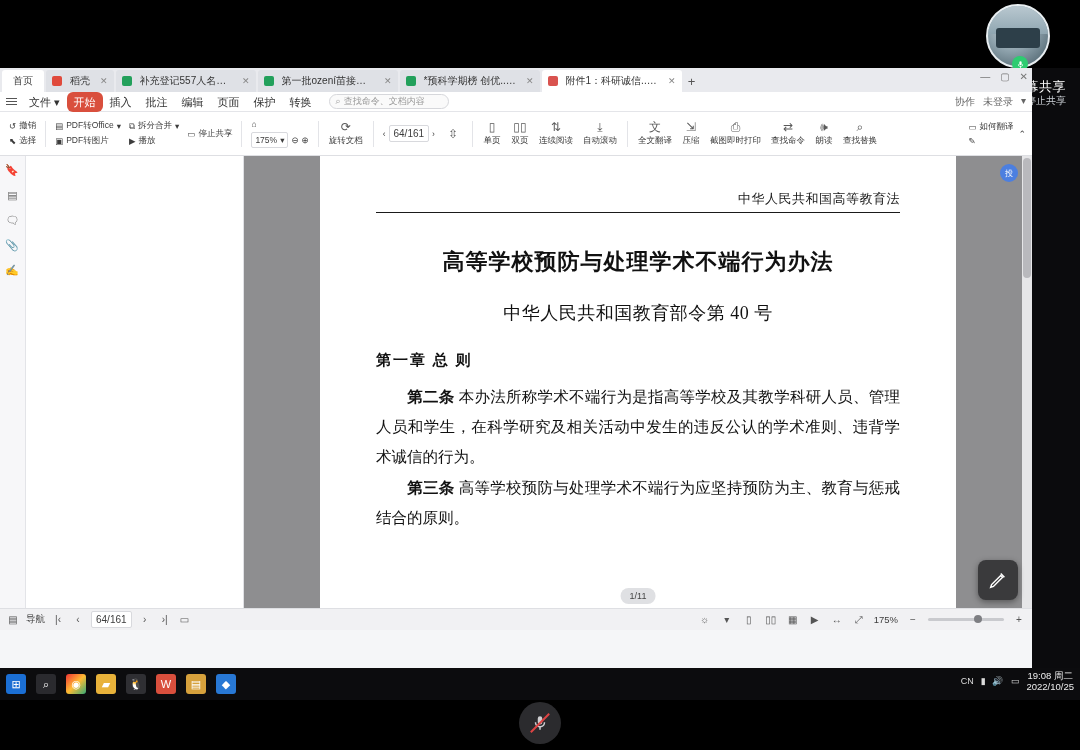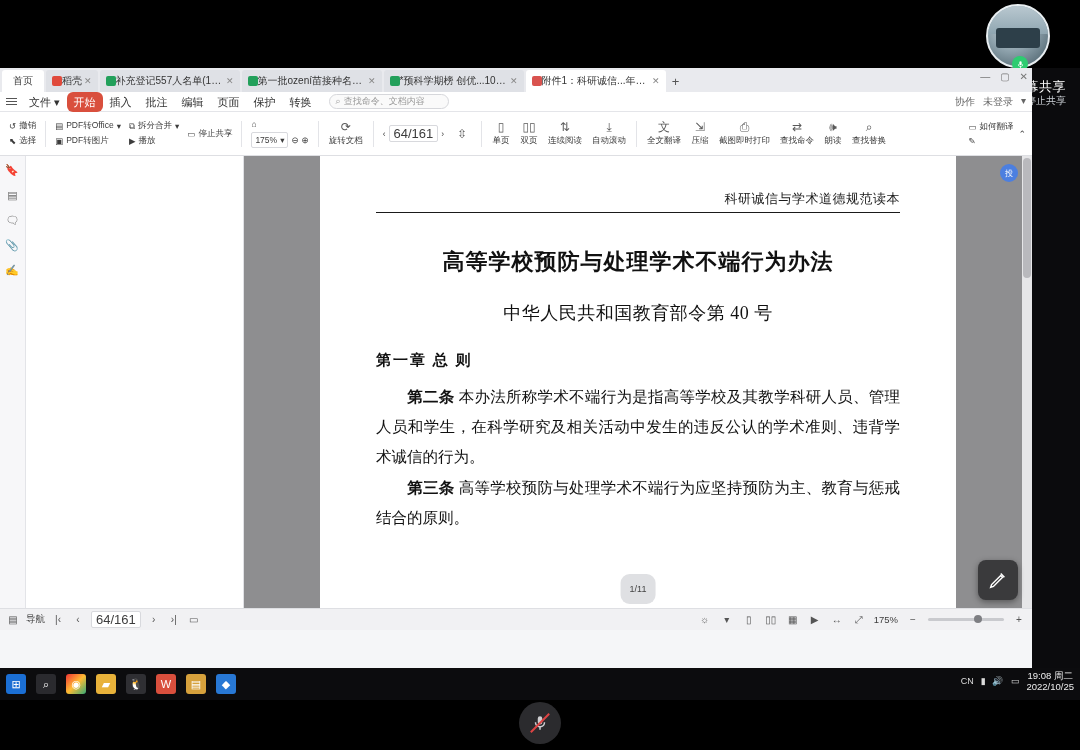--- a/index.html
+++ b/index.html
@@ -61,21 +61,21 @@
   .tabbar {
     position: relative; height: 24px; background: #e9eaee;
     display: flex; align-items: flex-end; padding-left: 2px;
   }
   .tab-home {
     width: 42px; height: 22px; background: #ffffff; border-radius: 3px 3px 0 0;
     font-size: 10px; color: #444; display: flex; align-items: center; justify-content: center;
   }
   .tab {
     height: 22px; max-width: 140px; background: #dfe1e6; border-radius: 3px 3px 0 0;
-    margin-left: 2px; padding: 0 6px; display: flex; align-items: center; gap: 0;
+    margin-left: 2px; padding: 0 6px; display: flex; align-items: center; gap: 8px;
     font-size: 10px; color: #333; white-space: nowrap; overflow: hidden;
   }
   .tab.active { background: #ffffff; }
   .tab .tic { width: 10px; height: 10px; border-radius: 2px; flex: 0 0 auto; }
   .tab .tlabel { overflow: hidden; text-overflow: ellipsis; }
   .tab .tclose { color: #888; font-size: 9px; margin-left: 2px; }
   .tab-plus { width: 20px; height: 22px; display: flex; align-items: center; justify-content: center; font-size: 13px; color: #555; }
   .tabbar-right {
     position: absolute; right: 4px; top: 3px; display: flex; gap: 10px;
     font-size: 10px; color: #777;
@@ -108,21 +108,21 @@
   .tb-btn .gl { font-size: 12px; line-height: 12px; color: #5a5a5a; }
   .tb-btn .lb { font-size: 8.5px; white-space: nowrap; color: #3c3c3c; }
   .tb-stack { display: flex; flex-direction: column; justify-content: center; gap: 3px; padding: 0 3px; }
   .tb-stack .row { display: flex; align-items: center; gap: 3px; font-size: 8.5px; }
   .zoom-field {
     display: flex; align-items: center; gap: 3px; border: 1px solid #d8d9dd; border-radius: 2px;
     height: 16px; padding: 0 3px; font-size: 8.5px; background: #fff;
   }
   .page-field {
     display: flex; align-items: center; gap: 4px; border: 1px solid #d8d9dd; border-radius: 2px;
-    height: 17px; padding: 0 4px; font-size: 13px; background: #fff;
+    height: 17px; padding: 0 4px; font-size: 10px; background: #fff;
   }
 
   
   .body {
     position: relative; height: 452px; background: #f3f3f5; display: flex;
   }
   .leftrail {
     width: 26px; background: #f7f7f9; border-right: 1px solid #e3e4e8;
     display: flex; flex-direction: column; align-items: center; padding-top: 8px; gap: 12px;
     color: #6b6b6b; font-size: 11px;
@@ -153,21 +153,21 @@
   .docarea .scroll-right {
     position: absolute; right: 0; top: 0; width: 10px; height: 100%;
     background: #e6e6e8;
   }
   .docarea .scroll-thumb {
     position: absolute; right: 1px; top: 2px; width: 8px; height: 120px;
     background: #b9b9bd; border-radius: 4px;
   }
   .page-badge {
     position: absolute; left: 50%; transform: translateX(-50%); bottom: 4px;
-    background: #dfe0e3; color: #444; font-size: 9px; padding: 10px 9px; border-radius: 9px;
+    background: #dfe0e3; color: #444; font-size: 9px; padding: 3px 9px; border-radius: 9px;
   }
   .fab {
     position: absolute; right: 14px; top: 8px; width: 18px; height: 18px; border-radius: 50%;
     background: #4c7fe0; color: #fff; font-size: 8px; display: flex; align-items: center; justify-content: center;
   }
   .pen-fab {
     position: absolute; right: 14px; bottom: 8px; width: 40px; height: 40px; border-radius: 8px;
     background: #3a3a3c; color: #fff; display: flex; align-items: center; justify-content: center;
     box-shadow: 0 2px 6px rgba(0,0,0,.4);
   }
@@ -449,21 +449,21 @@
         <span>▤</span>
         <span>🗨</span>
         <span>📎</span>
         <span>✍</span>
       </div>
 
       <div class="thumbpane"></div>
 
       <div class="docarea">
         <div class="page">
-          <div class="hdr">科研诚信与学术道德规范读本</div>
+          <div class="hdr">中华人民共和国高等教育法</div>
           <div class="doc-title">高等学校预防与处理学术不端行为办法</div>
           <div class="doc-sub">中华人民共和国教育部令第 40 号</div>
           <div class="doc-chapter">第一章 总  则</div>
 
           <p class="para">
             <span class="ind"></span><b>第二条</b>
             <span>本办法所称学术不端行为是指高等学校及其教学科研人员、管理人员和学生，在科学研究及相关活动中发生的违反公认的学术准则、违背学术诚信的行为。</span>
           </p>
           <p class="para">
             <span class="ind"></span><b>第三条</b>

